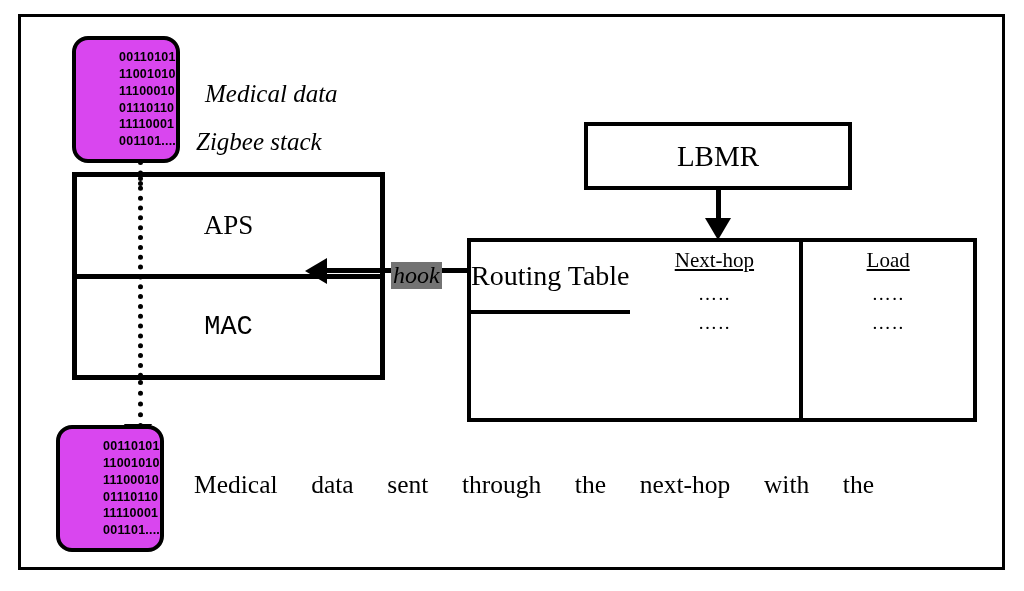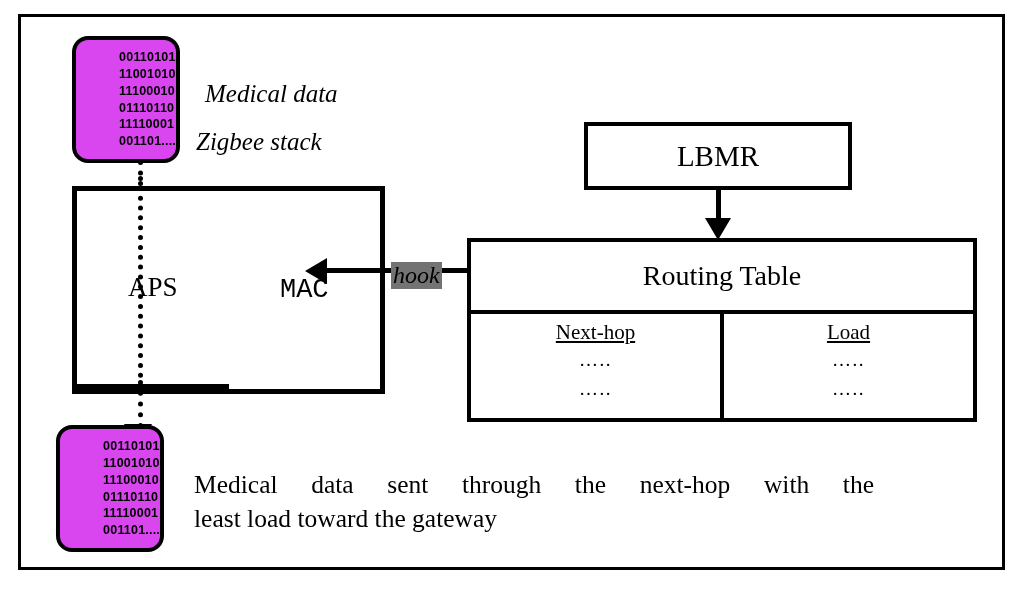--- a/index.html
+++ b/index.html
@@ -83,22 +83,21 @@
   .stack-box {
     position: absolute;
     left: 72px;
     top: 172px;
     width: 313px;
     height: 208px;
     border: 5px solid #000000;
     box-sizing: border-box;
     background: transparent;
     display: flex;
-    flex-direction: row;
-    margin-top: 14px;
+    flex-direction: column;
   }
   .stack-layer {
     flex: 1 1 0;
     display: flex;
     align-items: center;
     justify-content: center;
     font-size: 27px;
     box-sizing: border-box;
     border-bottom: 5px solid #000000;
     background: transparent;
@@ -168,21 +167,20 @@
   #routing-table-box {
     position: absolute;
     left: 467px;
     top: 238px;
     width: 510px;
     height: 184px;
     border: 4px solid #000000;
     box-sizing: border-box;
     background: #ffffff;
     display: flex;
-    flex-direction: column;
   }
   #routing-table-header {
     height: 72px;
     border-bottom: 4px solid #000000;
     display: flex;
     align-items: center;
     justify-content: center;
     font-size: 28px;
     box-sizing: border-box;
   }
@@ -195,21 +193,21 @@
     display: flex;
     flex-direction: column;
     align-items: center;
     padding-top: 6px;
     box-sizing: border-box;
   }
   .rt-col.left { border-right: 4px solid #000000; }
   .rt-col-header {
     font-size: 21px;
     text-decoration: underline;
-    margin-bottom: 0;
+    margin-bottom: 6px;
   }
   .rt-cell {
     font-size: 19px;
     letter-spacing: 1.5px;
     line-height: 1.55;
   }
 
   
   #hook-line-left {
     position: absolute;
@@ -334,16 +332,15 @@
       <div>11001010</div>
       <div>11100010</div>
       <div>01110110</div>
       <div>11110001</div>
       <div>001101....</div>
     </div>
   </div>
 
   <div id="caption">
     <span class="line1">Medical data sent through the next-hop with the</span>
-    <span class="line2">least load toward the gateway</span>
   </div>
 
 </div>
 
 </body></html>

